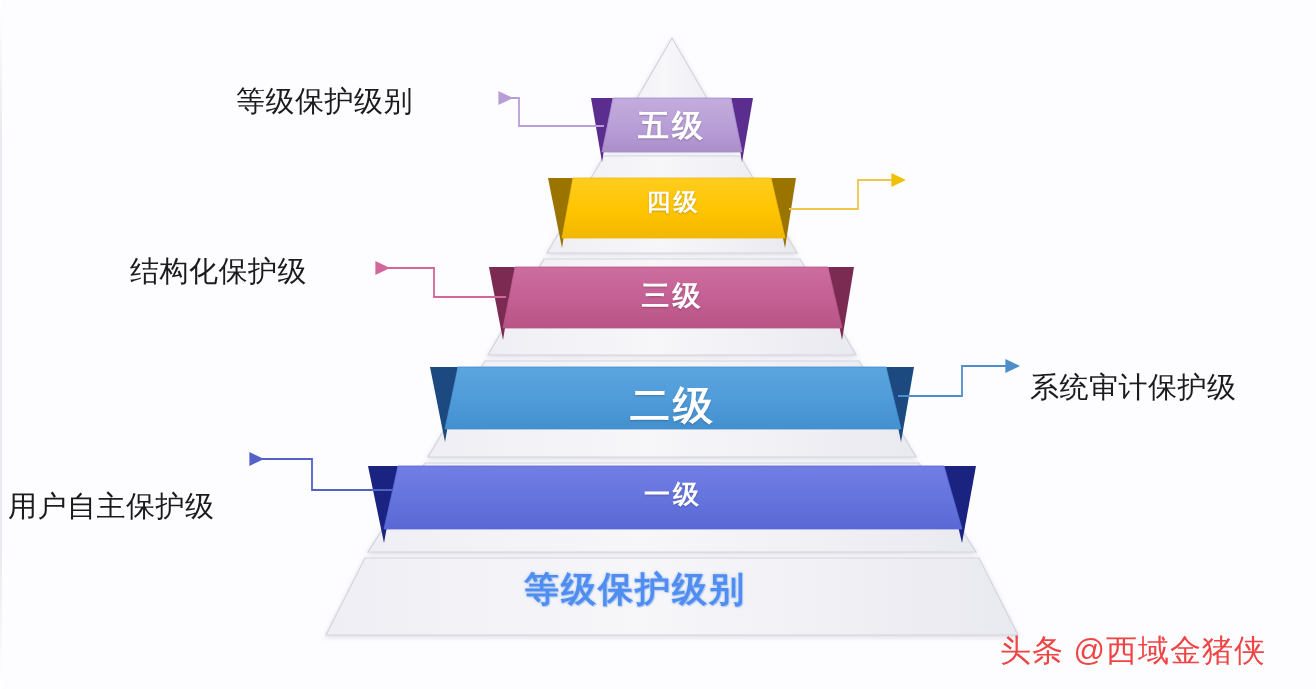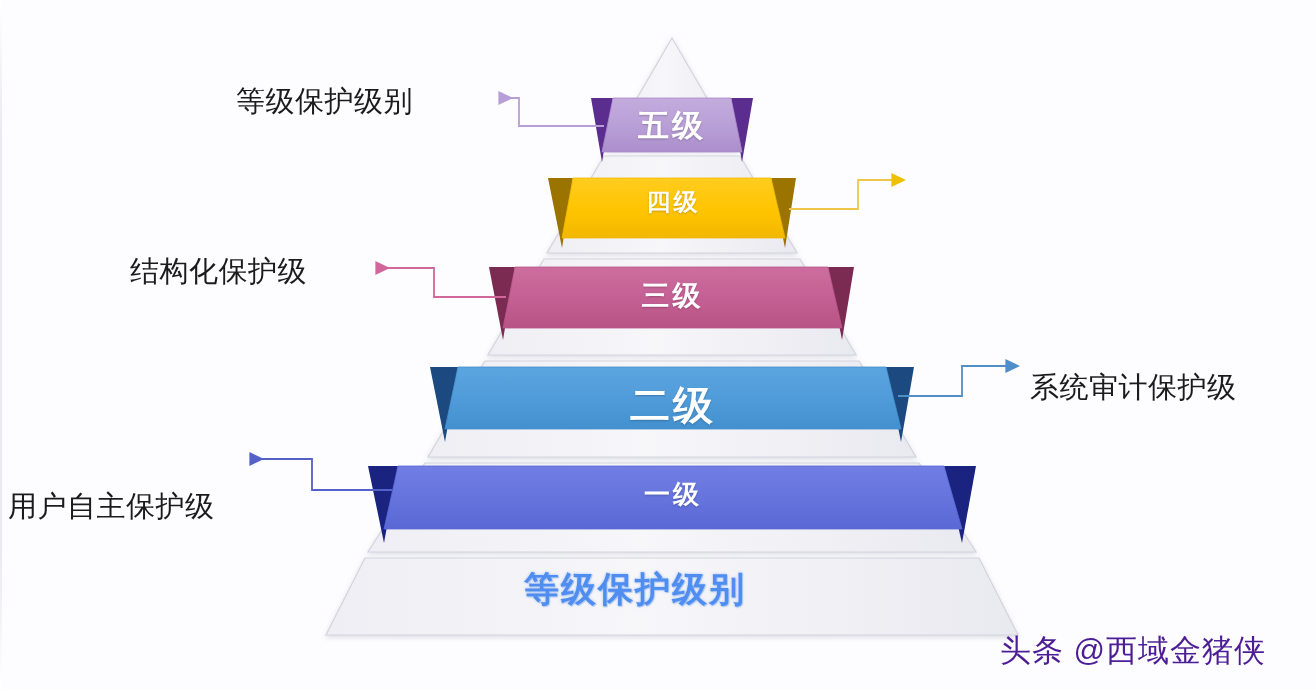--- a/index.html
+++ b/index.html
@@ -64,21 +64,21 @@
     font-weight: 700;
     color: #4f8df0;
     letter-spacing: 2px;
     white-space: nowrap;
     text-shadow: 0 0 3px rgba(120,165,235,0.65), 1px 1px 0 rgba(150,185,240,0.55);
   }
   #watermark {
     position: absolute;
     font-family: "Liberation Sans", "DejaVu Sans", sans-serif;
     font-size: 31px;
-    color: #4c1d95;
+    color: #ef4444;
     white-space: nowrap;
     letter-spacing: 1px;
   }
 </style>
 </head>
 <body>
 
 <div id="stage">
 
   <svg id="diagram-svg" viewBox="0 0 1316 689">

